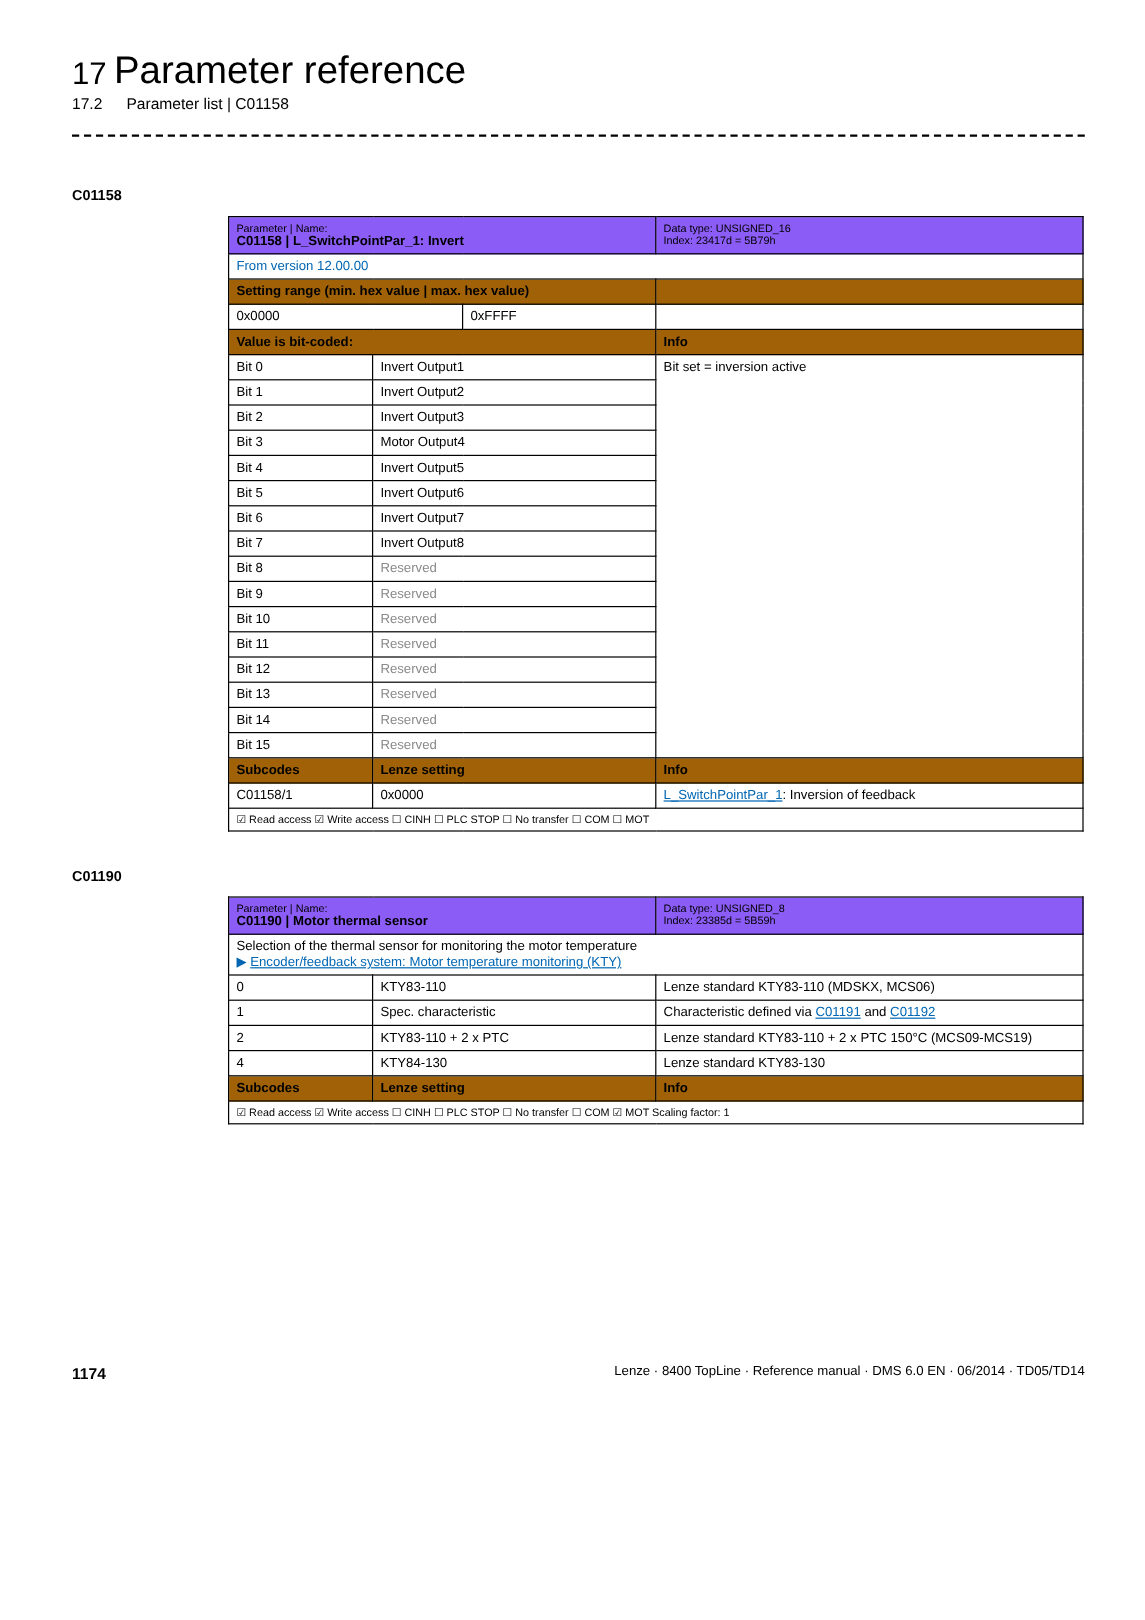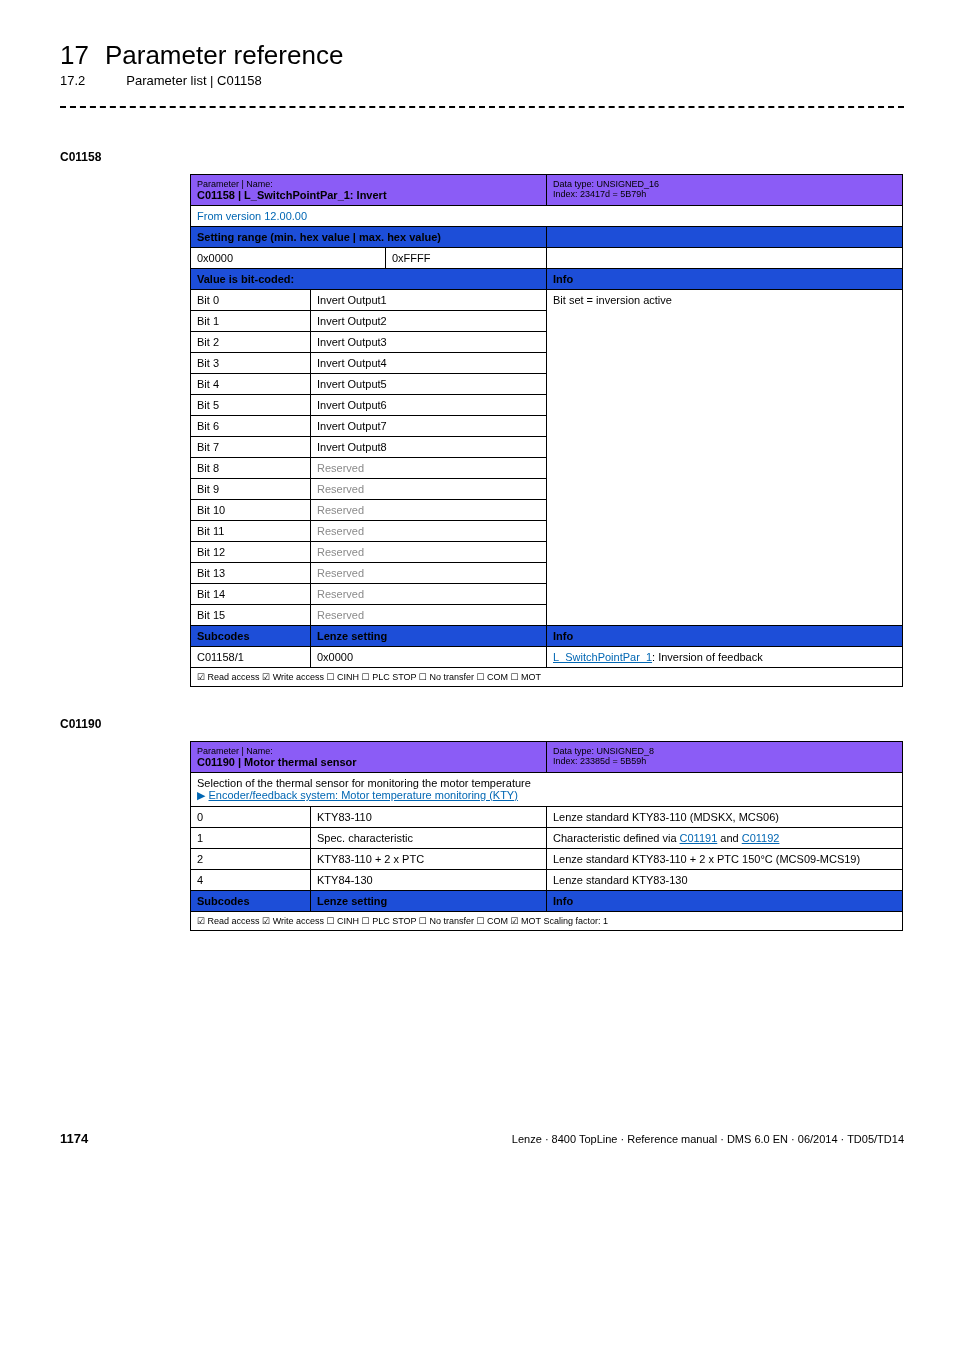--- a/index.html
+++ b/index.html
@@ -1,36 +1,36 @@
 <!DOCTYPE html>
 <html><head>
 <meta charset="utf-8">
 <style>
   * { box-sizing: border-box; margin: 0; padding: 0; }
   html, body { width: 954px; background: #fff; font-family: Arial, Helvetica, sans-serif; color: #000; }
   body { padding: 40px 50px 0 60px; }
-  .hdr-row { display: flex; align-items: flex-end; gap: 16px; margin-bottom: 2px; }
+  .hdr-row { display: flex; align-items: flex-end; gap: 6px; margin-bottom: 2px; }
   .chap-num { font-size: 26px; font-weight: 400; }
-  .chap-title { font-size: 26px; font-weight: 400; }
-  .sub-row { display: flex; align-items: baseline; gap: 41px; margin-bottom: 18px; }
+  .chap-title { font-size: 32px; font-weight: 400; }
+  .sub-row { display: flex; align-items: baseline; gap: 20px; margin-bottom: 18px; }
   .sub-num { font-size: 13px; }
   .sub-title { font-size: 13px; }
   .divider { border-top: 2px dashed #000; margin-bottom: 42px; }
   .param-id { font-size: 12px; font-weight: 700; margin: 12px 0 10px 0; }
   .tbl-wrap { margin-left: 130px; margin-bottom: 30px; }
   table { border-collapse: collapse; width: 712px; table-layout: fixed; }
   td, th { border: 1px solid #000; font-size: 11px; padding: 4px 6px; text-align: left; vertical-align: top; }
   .hdr-bg { background: #8b5cf6; }
-  .sub-bg { background: #1d4ed8; }
+  .sub-bg { background: #a16207; }
   .small { font-size: 9px; }
   .link   { color: #0066b3; text-decoration: underline; }
   .link-nou { color: #0066b3; }
   .muted  { color: #8a8a8a; }
   .right  { text-align: left; }
-  .footer { display: flex; justify-content: space-between; align-items: center; font-size: 11px; margin-top: 200px; }
+  .footer { display: flex; justify-content: space-between; align-items: flex-start; font-size: 11px; margin-top: 200px; }
   .page-no { font-weight: 700; font-size: 13px; }
   col.c1 { width: 120px; }
   col.c2 { width: 236px; }
   col.c3 { width: 356px; }
   col.c2b { width: 75px; }
   col.c2c { width: 161px; }
 </style>
 </head>
 <body>
 
@@ -90,21 +90,21 @@
   <tr>
           <td class="right">Bit 1</td>
           <td colspan="2">Invert Output2</td>
         </tr>
   <tr>
           <td class="right">Bit 2</td>
           <td colspan="2">Invert Output3</td>
         </tr>
   <tr>
           <td class="right">Bit 3</td>
-          <td colspan="2">Invert Output4</td>
+          <td colspan="2">Motor Output4</td>
         </tr>
   <tr>
           <td class="right">Bit 4</td>
           <td colspan="2">Invert Output5</td>
         </tr>
   <tr>
           <td class="right">Bit 5</td>
           <td colspan="2">Invert Output6</td>
         </tr>
   <tr>

